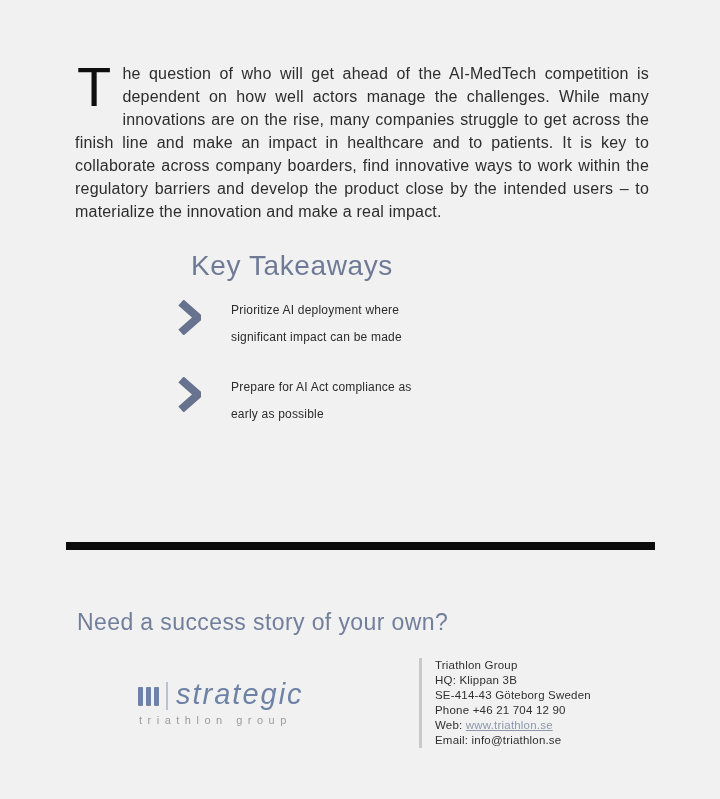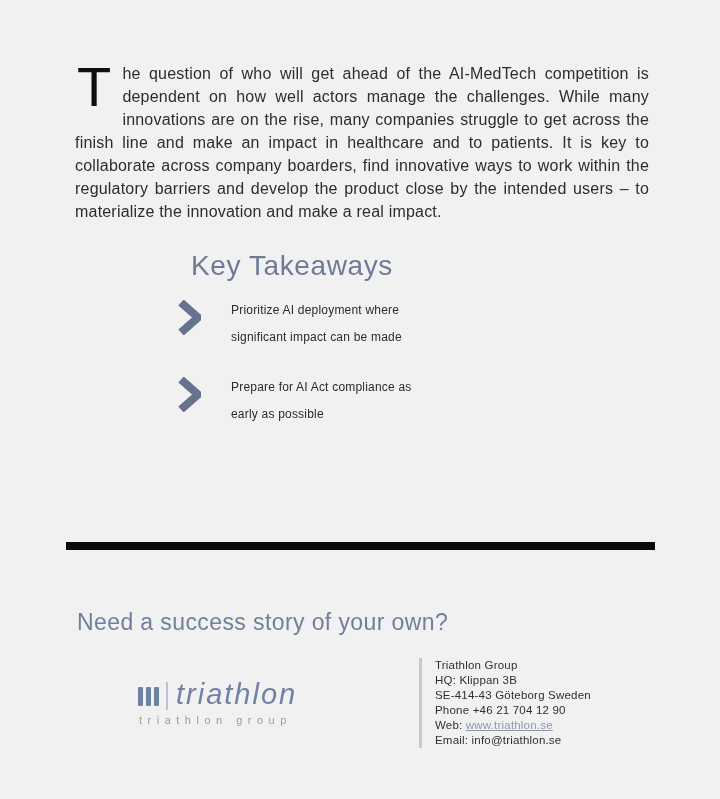--- a/index.html
+++ b/index.html
@@ -190,21 +190,21 @@
   <div class="cta-heading">Need a success story of your own?</div>
 
   <div class="logo">
     <div class="logo-top">
       <span class="logo-bars">
           <i></i>
           <i></i>
           <i></i>
         </span>
       <span class="logo-sep"></span>
-      <span class="logo-brand">triathlon</span>
+      <span class="logo-brand">strategic</span>
     </div>
     <div class="logo-sub">triathlon group</div>
   </div>
 
   <div class="contact">
     <div>Triathlon Group</div>
     <div>HQ: Klippan 3B</div>
     <div>SE-414-43 Göteborg Sweden</div>
     <div>Phone +46 21 704 12 90</div>
     <div><span>Web: </span><a href="www.triathlon.se">www.triathlon.se</a></div>

